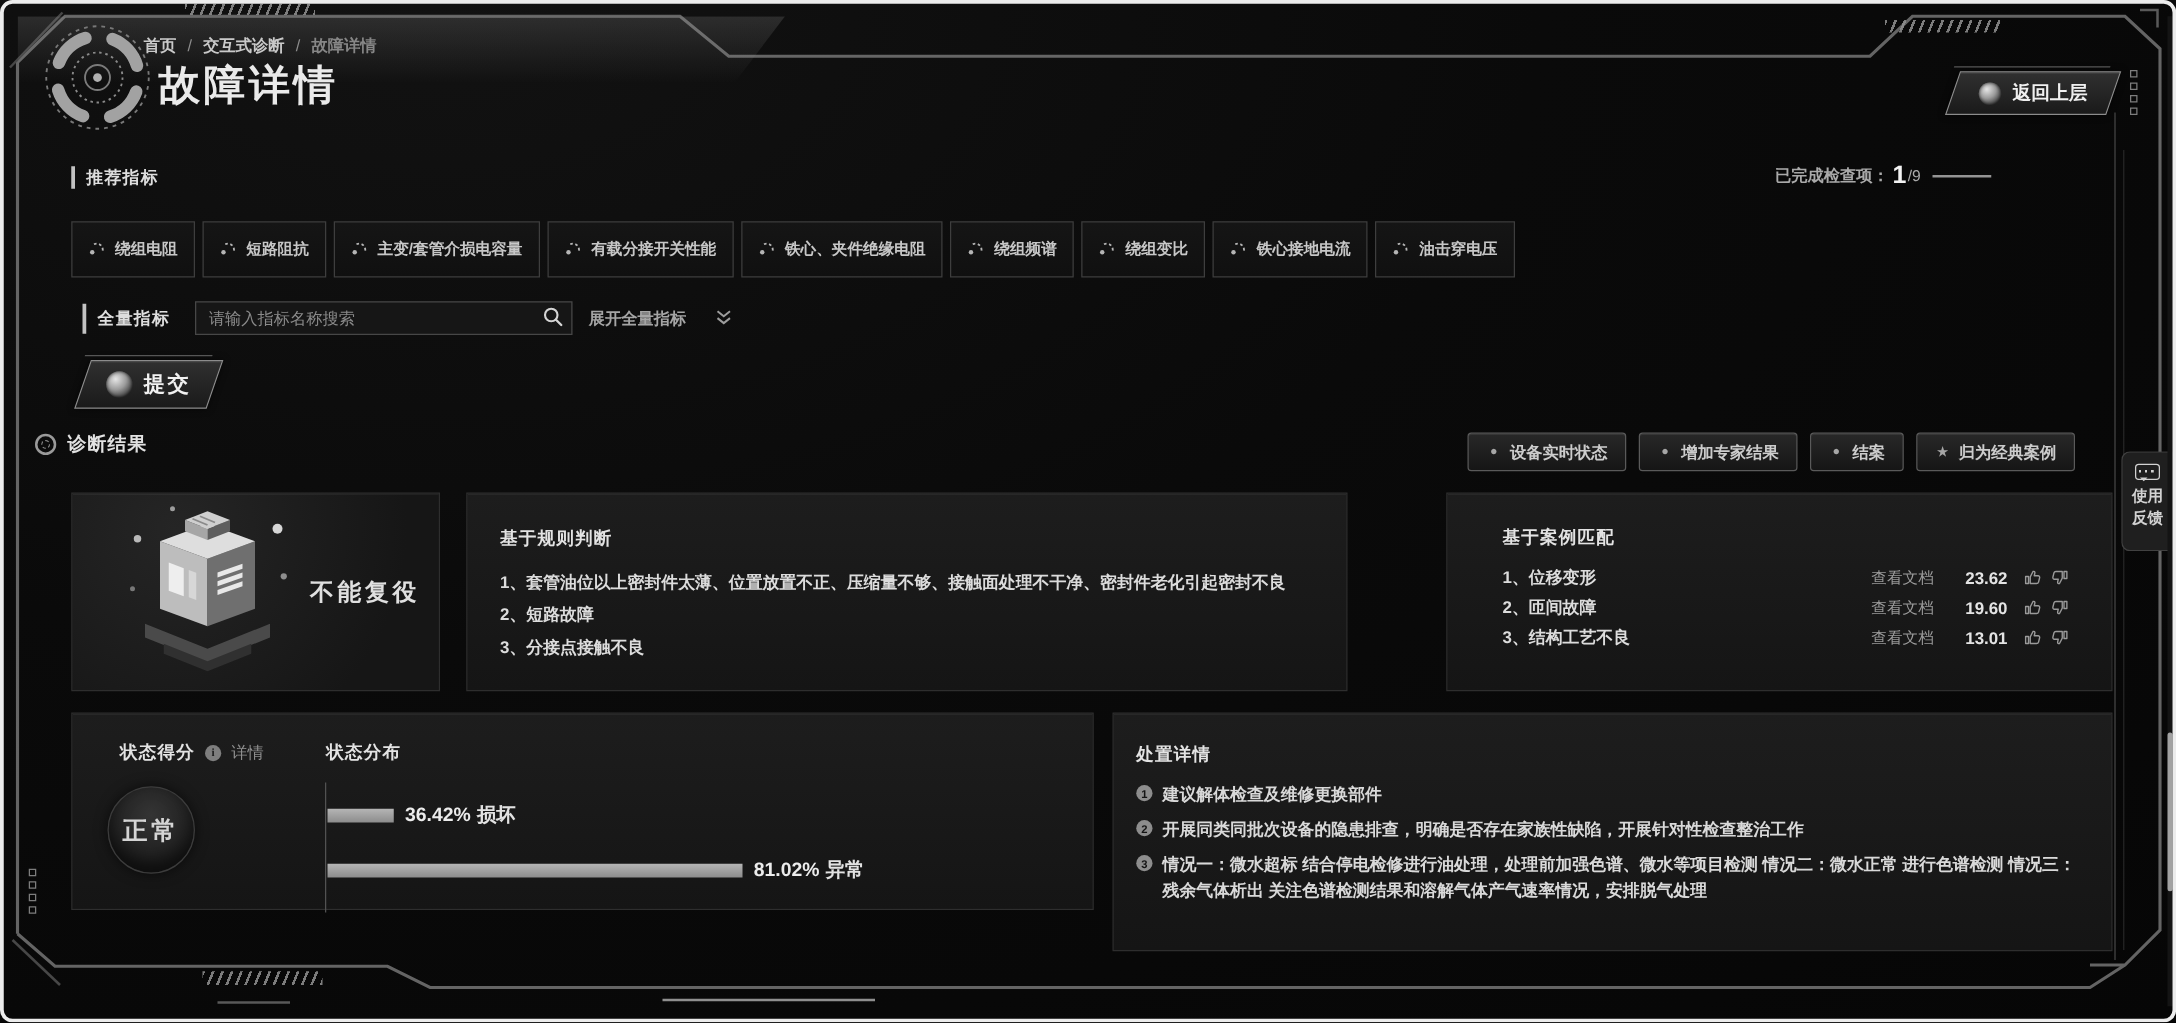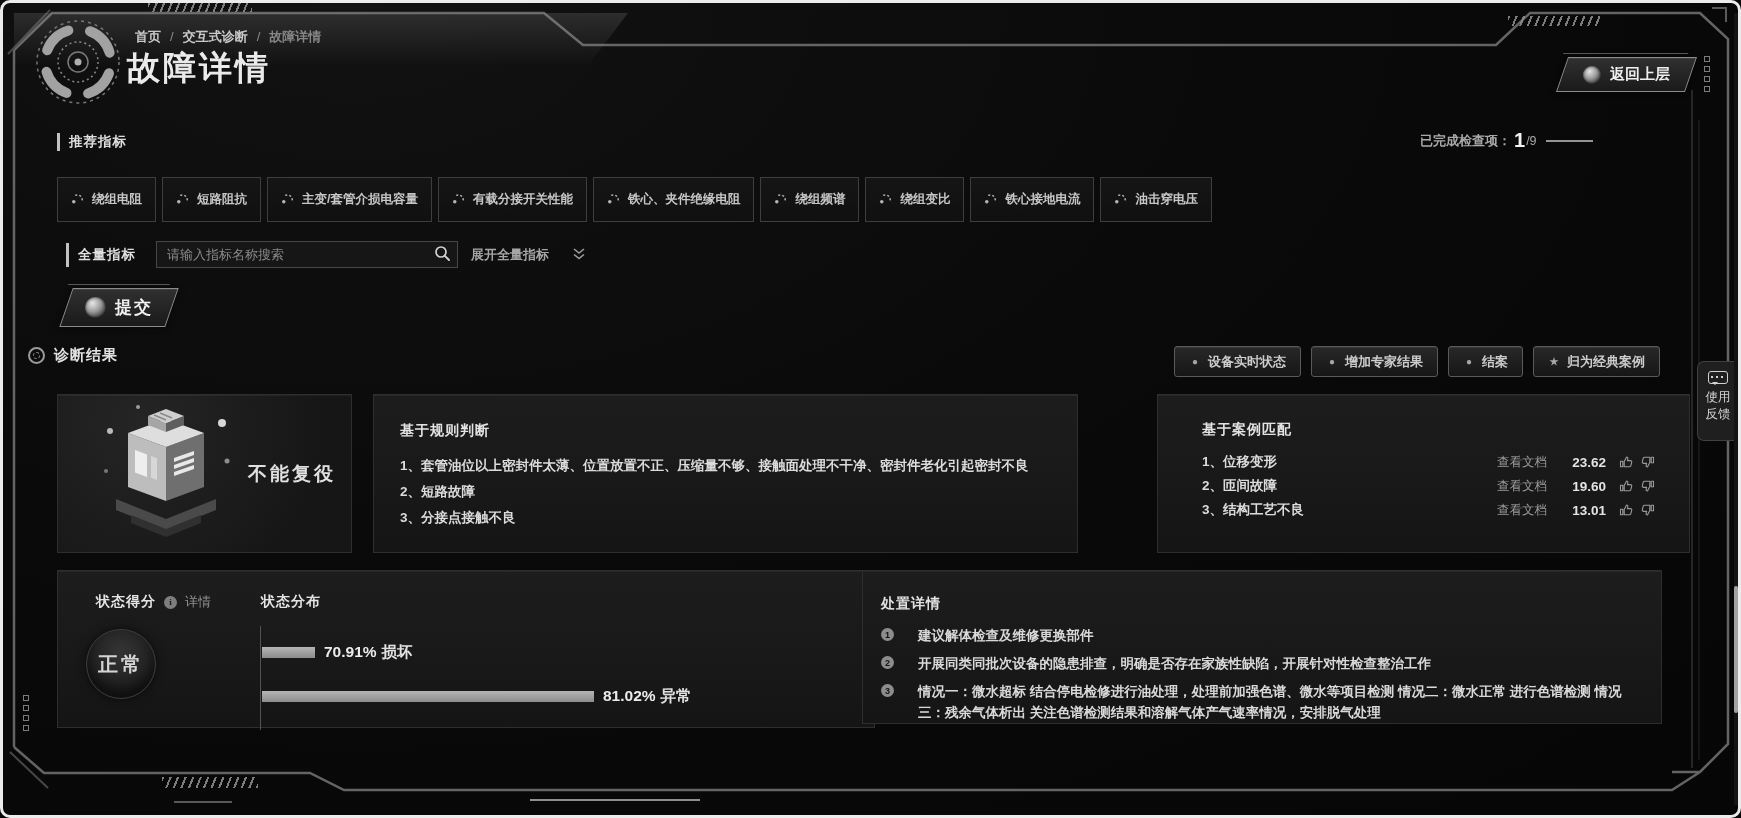--- a/index.html
+++ b/index.html
@@ -17,21 +17,21 @@
   
   .hatch { background:repeating-linear-gradient(112deg,#919191 0 2px,transparent 2px 7px); opacity:.85; z-index:2; }
   .sq-col { display:flex; flex-direction:column; gap:4px; z-index:2; }
   .sq { width:6px; height:6px; border:1px solid #7d7d7d; }
   .accent-line { background:#8f8f8f; height:2px; z-index:2; }
   
   .hdr-panel { left:14px; top:13px; width:614px; height:58px; z-index:1;
     clip-path:polygon(0 0,100% 0,calc(100% - 44px) 100%,0 100%);
     background:linear-gradient(180deg, rgba(160,160,160,.20), rgba(160,160,160,0) 92%); }
   .logo { left:33px; top:17px; z-index:3; }
-  .breadcrumb { left:135px; top:28px; display:flex; align-items:center; font-size:13px; font-weight:bold; color:#c9c9c9; z-index:3; }
+  .breadcrumb { left:115px; top:28px; display:flex; align-items:center; font-size:13px; font-weight:bold; color:#c9c9c9; z-index:3; }
   .crumb + .crumb::before { content:"/"; margin:0 9px; color:#8d8d8d; font-weight:normal; }
   .crumb:last-child { color:#868686; }
   .page-title { left:127px; top:46px; font-size:33px; font-weight:bold; color:#eaeaea; letter-spacing:3px; z-index:3; }
   
   .skew-btn { position:absolute; transform:skewX(-19deg); border:1px solid #8c8c8c;
     background:linear-gradient(180deg,#303030,#1a1a1a); display:flex; align-items:center; justify-content:center;
     box-shadow:0 0 6px rgba(0,0,0,.6), inset 0 1px 0 rgba(255,255,255,.08); cursor:pointer; z-index:4; }
   .skew-btn .unskew { transform:skewX(19deg); display:flex; align-items:center; gap:9px; }
   .skew-btn::before { content:""; position:absolute; left:-7px; top:-5px; right:9px; height:0;
     border-top:1px solid #565656; }
@@ -77,21 +77,21 @@
     font-weight:bold; cursor:pointer; white-space:nowrap; box-shadow:inset 0 1px 0 rgba(255,255,255,.07); }
   .act-icon { font-size:10px; color:#a6a6a6; width:12px; text-align:center; }
   
   .feedback { left:1697px; top:361px; width:41px; height:80px; background:#1f1f1f; border:1px solid #414141;
     border-right:none; border-radius:7px 0 0 7px; display:flex; flex-direction:column; align-items:center;
     padding-top:9px; cursor:pointer; z-index:5; }
   .chat-icon { width:20px; height:13px; border:1.5px solid #d2d2d2; border-radius:3px; position:relative; margin-bottom:5px; }
   .chat-icon::before { content:""; position:absolute; left:2px; top:4px; width:12px; height:2px;
     background:repeating-linear-gradient(90deg,#d2d2d2 0 2px,transparent 2px 5px); }
   .chat-icon::after { content:""; position:absolute; left:3px; bottom:-5px; border:3px solid transparent; border-top-color:#d2d2d2; }
-  .feedback .lbl { width:28px; text-align:center; font-size:12.5px; color:#d2d2d2; line-height:17px; font-weight:normal; }
+  .feedback .lbl { width:28px; text-align:center; font-size:12.5px; color:#d2d2d2; line-height:17px; font-weight:bold; }
   
   .card { position:absolute; background:linear-gradient(180deg,#1d1d1d,#151515); border:1px solid #2e2e2e;
     box-shadow:inset 0 1px 0 rgba(255,255,255,.05); z-index:3; }
   .card-title { font-size:14px; font-weight:bold; color:#e3e3e3; letter-spacing:1px; }
   .verdict-card { left:57px; top:394px; width:295px; height:159px;
     background:radial-gradient(circle at 28% 18%, #252525, #161616 75%); }
   .verdict-text { position:absolute; left:190px; top:66px; font-size:19px; color:#e0e0e0; letter-spacing:3px; font-weight:bold; }
   .rule-card { left:373px; top:394px; width:705px; height:159px; padding:27px 22px 0 26px; }
   .rule-card .card-title { margin-bottom:13px; }
   .rule-item { font-size:13.5px; font-weight:600; color:#dcdcdc; line-height:26px; white-space:nowrap; }
@@ -112,26 +112,26 @@
   .score-circle { position:absolute; left:28px; top:58px; width:70px; height:70px; border-radius:50%;
     background:radial-gradient(circle at 50% 32%, #343434, #1d1d1d 72%); border:1px solid #3c3c3c;
     box-shadow:inset 0 -8px 14px rgba(0,0,0,.55), 0 0 10px rgba(0,0,0,.6);
     display:flex; align-items:center; justify-content:center; font-size:20px; color:#d4d4d4; letter-spacing:3px; font-weight:bold; }
   .dist-title { position:absolute; left:203px; top:22px; }
   .bars { position:absolute; left:202px; top:55px; border-left:1px solid #525252; padding:16px 0 0 1px; width:580px; }
   .bar-row { display:flex; align-items:center; margin-bottom:23px; }
   .bar-fill { height:11px; background:linear-gradient(180deg,#b5b5b5,#8c8c8c); }
   .bar-text { margin-left:9px; font-size:15.5px; color:#ececec; font-weight:bold; white-space:nowrap; }
   .bar-text .nm { font-weight:bold; color:#e2e2e2; margin-left:5px; }
-  .disposal-card { left:862px; top:570px; width:800px; height:154px; padding:24px 22px 0 18px; }
+  .disposal-card { left:890px; top:570px; width:800px; height:191px; padding:24px 22px 0 18px; }
   .disposal-card .card-title { margin-bottom:12px; }
   .disp-item { display:flex; gap:8px; margin-bottom:7px; align-items:flex-start; }
   .num-marker { flex:none; width:13px; height:13px; margin-top:3px; border-radius:50%; background:#8d8d8d;
     color:#141414; font-size:9px; font-weight:bold; display:flex; align-items:center; justify-content:center; }
-  .disp-text { font-size:13.5px; font-weight:600; color:#d9d9d9; line-height:21px;margin-left:16px; }
+  .disp-text { font-size:13.5px; font-weight:600; color:#d9d9d9; line-height:21px; }
   
   .scroll-track { left:1734px; top:13px; width:4px; height:792px; background:#141414; z-index:55; }
   .scroll-thumb { left:1734px; top:586px; width:4px; height:127px; background:#a2a2a2; border-radius:2px; z-index:56; cursor:pointer; }
 </style>
 </head>
 <body>
 
 <div id="stage">
 
   <svg class="frame abs" width="1741" height="818" viewBox="0 0 1741 818">
@@ -429,21 +429,21 @@
       <span class="info-icon"></span>
       <span class="detail-link">详情</span>
     </div>
     <div class="score-circle">正常</div>
     <div class="dist-title card-title">状态分布</div>
     <div class="bars">
 
         <div class="bar-row">
           <span class="bar-fill" style="width: 53px;"></span>
           <span class="bar-text">
-            <span>70.91%</span><span class="nm">损坏</span>
+            <span>36.42%</span><span class="nm">损坏</span>
           </span>
         </div>
 
         <div class="bar-row">
           <span class="bar-fill" style="width: 332px;"></span>
           <span class="bar-text">
             <span>81.02%</span><span class="nm">异常</span>
           </span>
         </div>
       </div>

